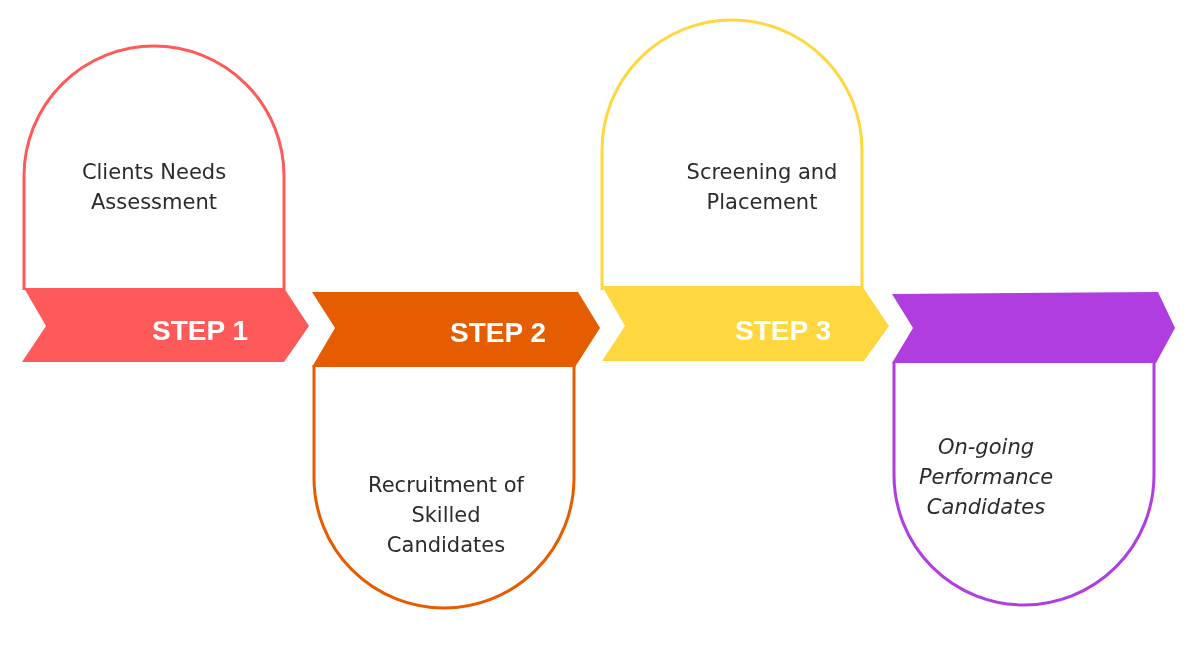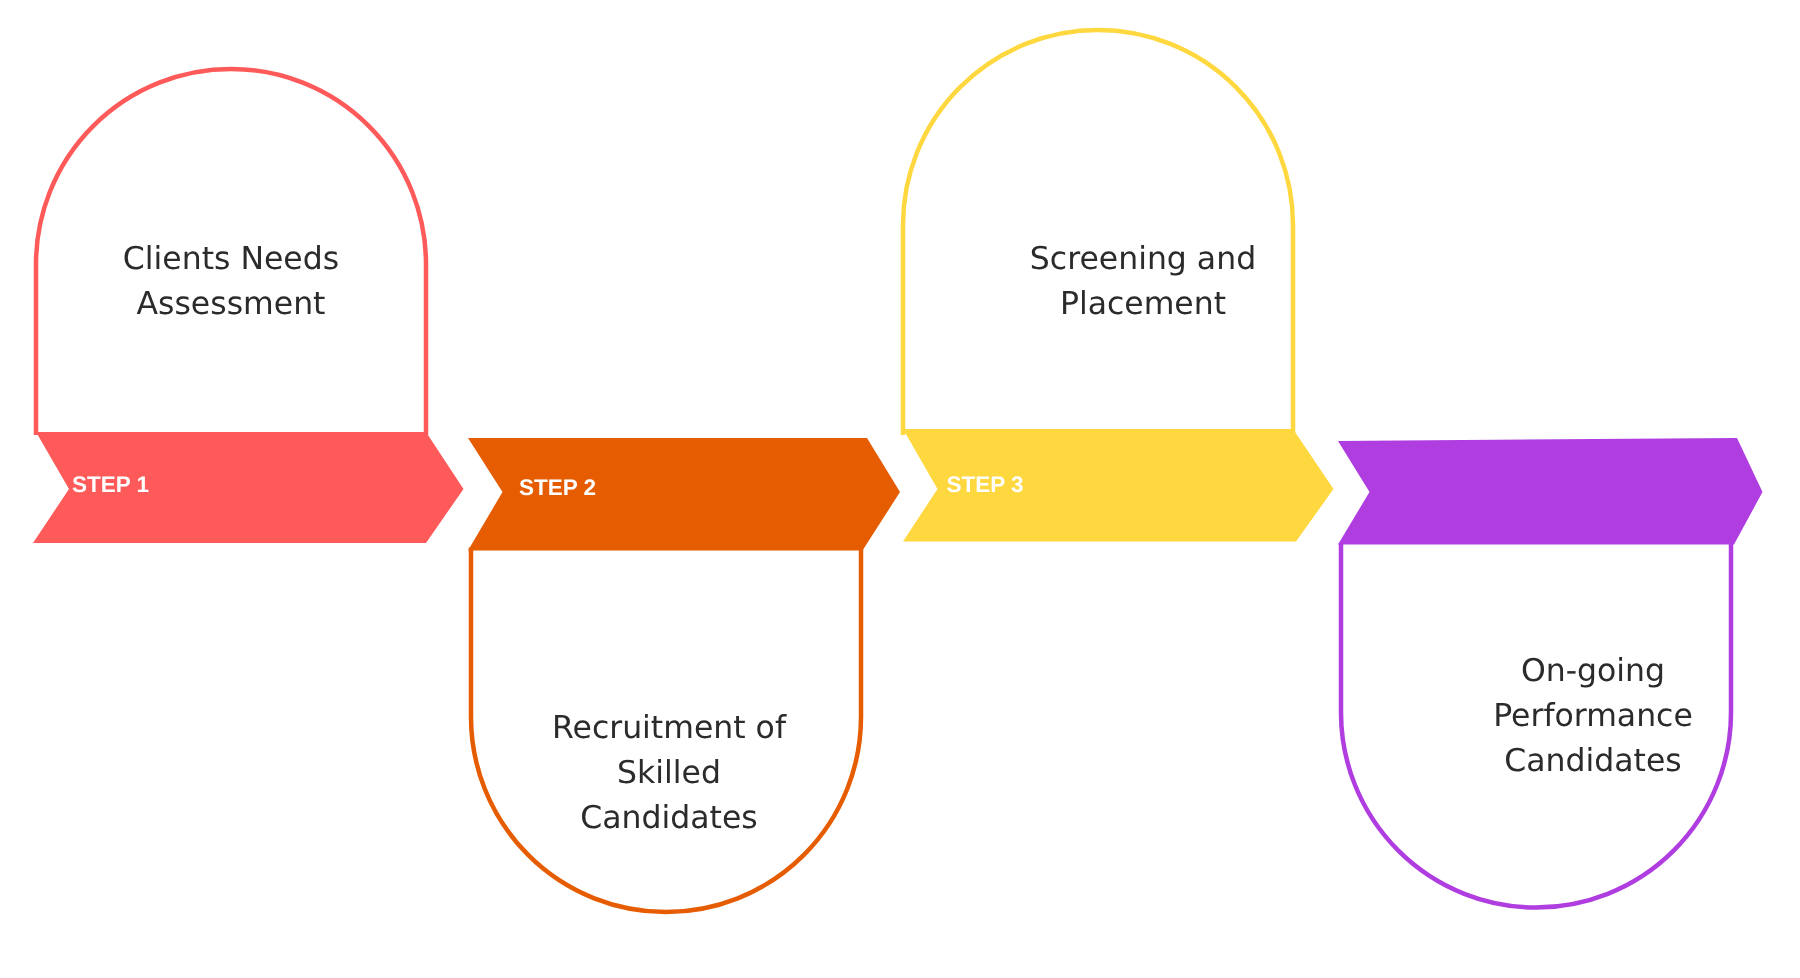--- a/index.html
+++ b/index.html
@@ -1,19 +1,19 @@
 <!DOCTYPE html>
 <html><head>
 <meta charset="utf-8">
 <style>
   html, body { margin: 0; padding: 0; background: #ffffff; }
   body { width: 1200px; height: 652px; position: relative; overflow: hidden; font-family: "DejaVu Sans", sans-serif; }
   #diagram { position: absolute; left: 0; top: 0; width: 1200px; height: 576px; }
   .desc { position: absolute; width: 240px; text-align: center; color: #2b2b2b; font-size: 21px; line-height: 30px; font-family: "DejaVu Sans", sans-serif; }
-  .label { position: absolute; width: 200px; text-align: left; color: #ffffff; font-weight: bold; font-size: 15px; font-family: "Liberation Sans", sans-serif; }
+  .label { position: absolute; width: 200px; text-align: right; color: #ffffff; font-weight: bold; font-size: 28px; font-family: "Liberation Sans", sans-serif; }
 </style>
 </head>
 <body>
 
 <div id="diagram">
   <svg width="1200" height="652" viewBox="0 0 1200 652">
 
     <g>
       <path id="arch1" d="M24,290 L24,176 A130,130 0 0 1 284,176 L284,290" fill="#fff" stroke-width="3" stroke="#FF5A5A"></path>
       <polygon id="chev1" points="24,288 284,288 309,326 284,362 22,362 46,326" fill="#FF5A5A"></polygon>
@@ -48,18 +48,18 @@
     <div>Candidates</div>
   </div>
   <div class="label" style="left:346px; top:317px;">STEP 2</div>
 
   <div class="desc" style="left:642px; top:157px;">
     <div>Screening and</div>
     <div>Placement</div>
   </div>
   <div class="label" style="left:631px; top:315px;">STEP 3</div>
 
-  <div class="desc" style="left:942px; top:432px;">
+  <div class="desc" style="left:866px; top:432px;font-style:italic;">
     <div>On-going</div>
     <div>Performance</div>
     <div>Candidates</div>
   </div>
 </div>
 
 </body></html>

